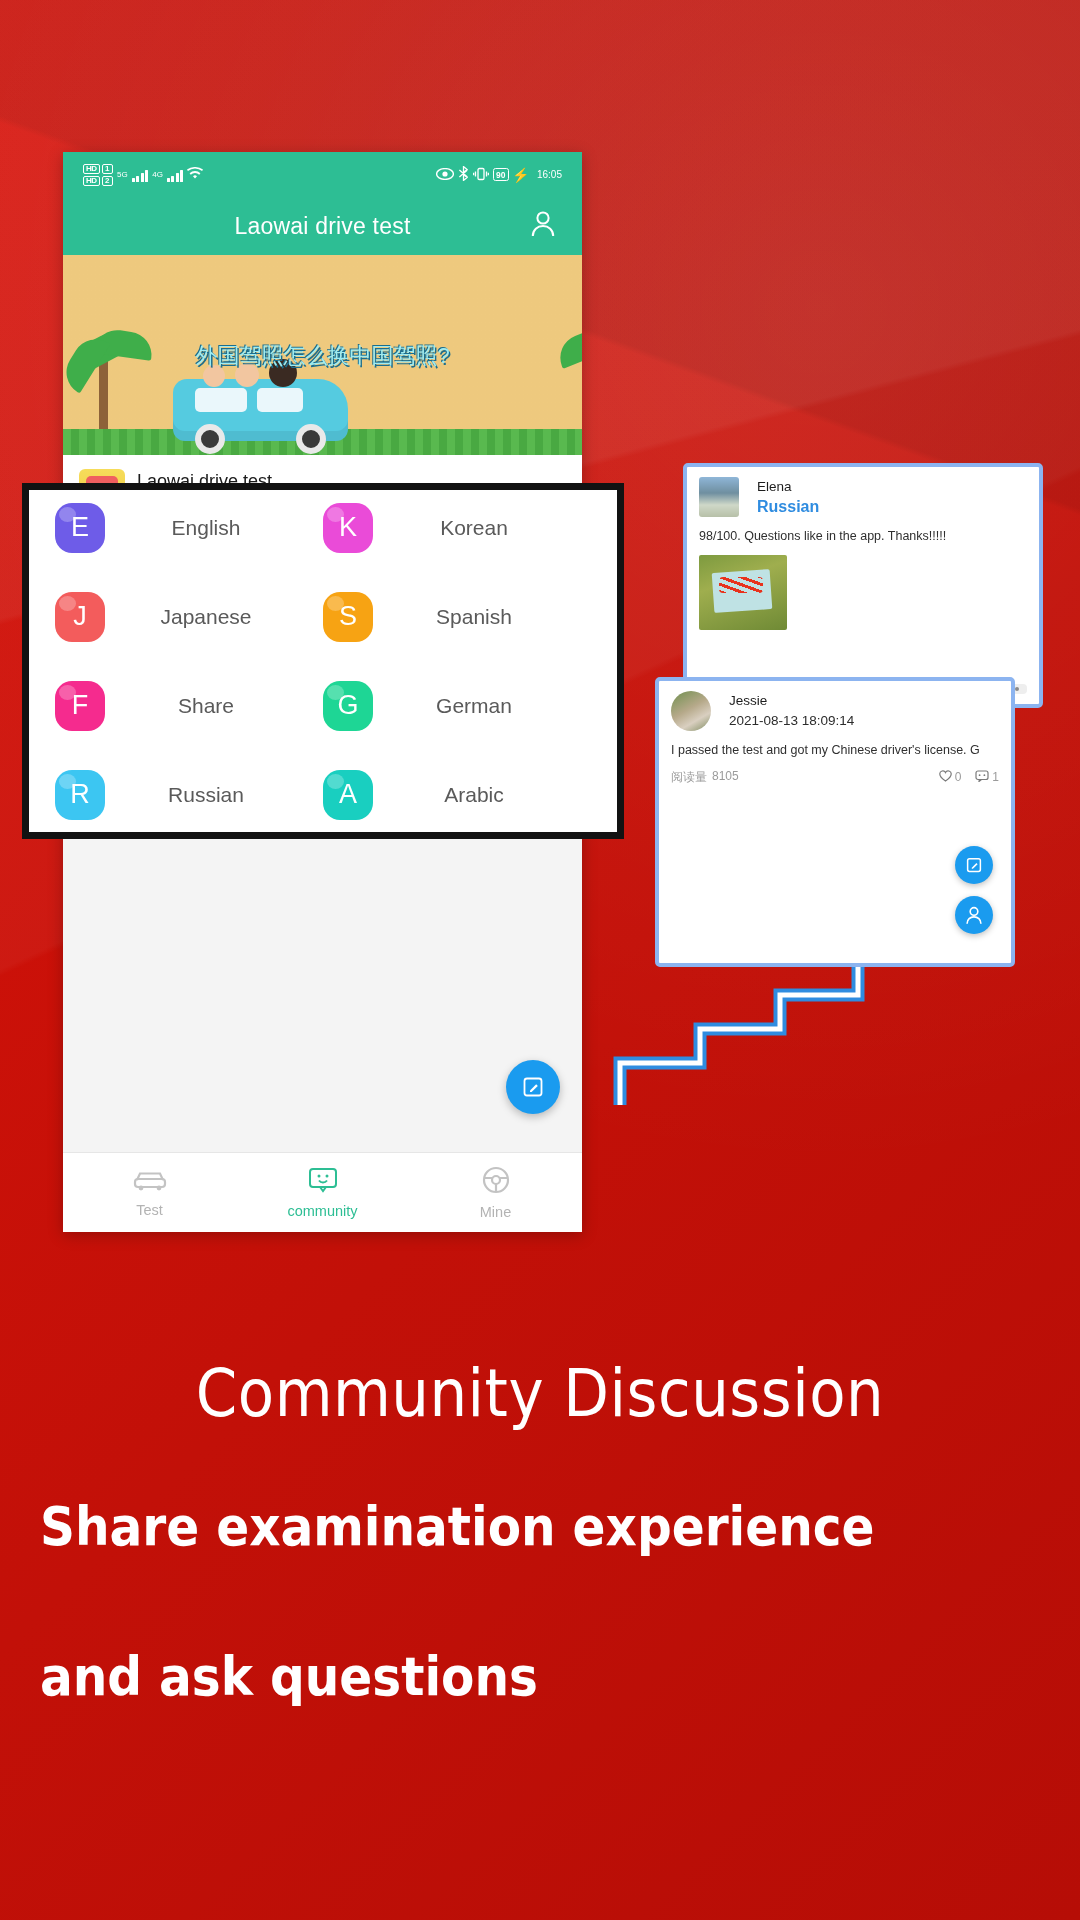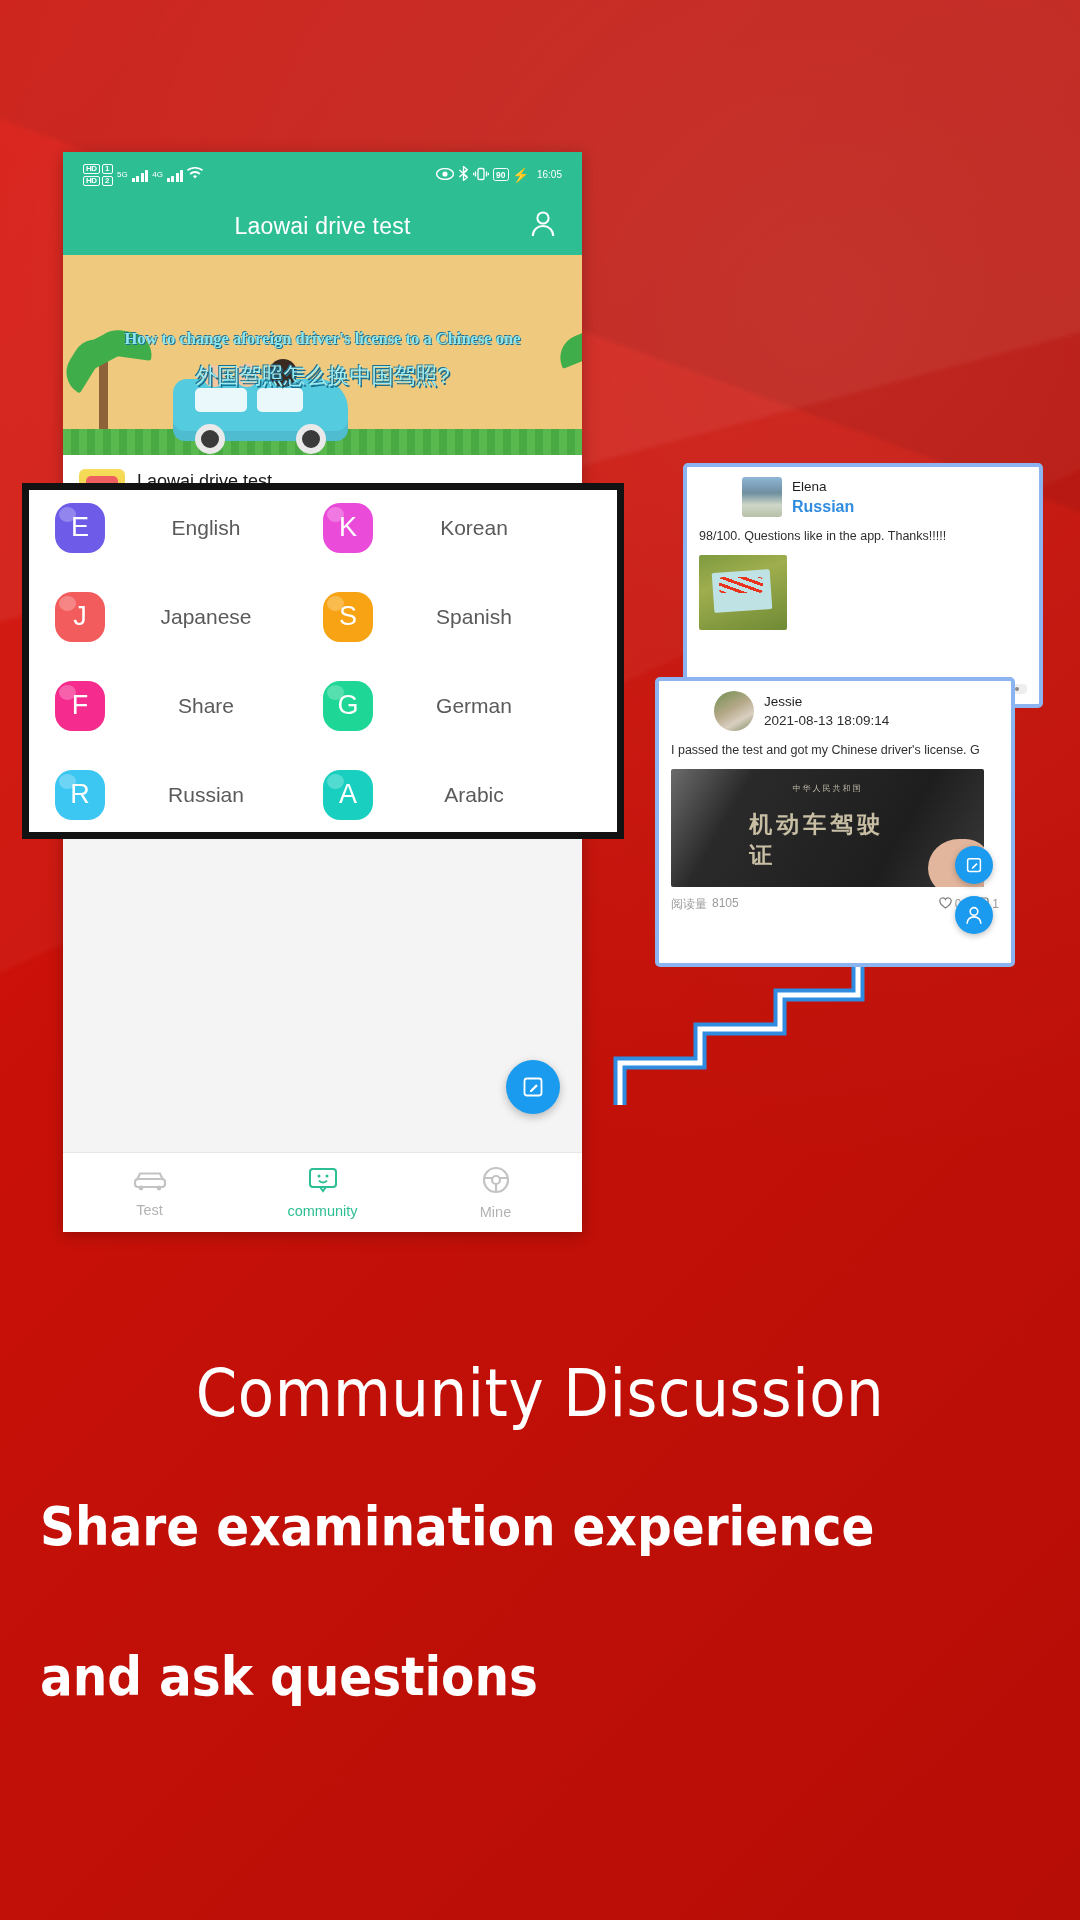--- a/index.html
+++ b/index.html
@@ -170,21 +170,21 @@
   
   .card-elena {
     position:absolute; left:683px; top:463px; width:360px; height:245px;
     background:#fff; border:4px solid #8cb4f0; border-radius:5px; z-index:30; overflow:hidden;
   }
   .card-jessie {
     position:absolute; left:655px; top:677px; width:360px; height:290px;
     background:#fff; border:4px solid #8cb4f0; border-radius:5px; z-index:32; overflow:hidden;
   }
   .cc-pad { padding:10px 12px; }
-  .cc-head { display:flex; gap:10px; align-items:flex-end;margin-left:43px; }
+  .cc-head { display:flex; gap:18px; align-items:center; }
   .cc-avatar-sq {
     width:40px; height:40px; flex:0 0 40px; border-radius:3px; overflow:hidden;
     background: linear-gradient(180deg,#8fb6d8 0%,#6f8fa0 40%,#cfd8c8 70%,#b7c0a8 100%);
   }
   .cc-avatar-rd {
     width:40px; height:40px; flex:0 0 40px; border-radius:50%; overflow:hidden;
     background: linear-gradient(150deg,#6f8f4e 0%,#b6a98a 45%,#d9cfc0 70%,#7d8a5e 100%);
   }
   .cc-name { font-size:13.5px; color:#1d1d1d; line-height:1.45; }
   .cc-sub { font-size:16px; font-weight:bold; color:#2f8ce0; line-height:1.3;}
@@ -322,21 +322,20 @@
       <div class="leaf" style="left:0;bottom:100px;transform:rotate(-28deg)"></div>
       <div class="leaf" style="left:22px;bottom:106px;transform:rotate(8deg)"></div>
       <div class="leaf" style="left:-18px;bottom:88px;transform:rotate(-58deg)"></div>
     </div>
     <div class="palm" style="right:14px;">
 
       <div class="leaf" style="left:-12px;bottom:104px;transform:rotate(-22deg)"></div>
       <div class="leaf" style="left:14px;bottom:110px;transform:rotate(14deg)"></div>
     </div>
     <div class="banner-text">
-      <div class="banner-en">How to change aforeign driver's license to a Chinese one</div>
       <div class="banner-zh">外国驾照怎么换中国驾照?</div>
     </div>
     <div class="grassstrip"></div>
     <div class="car">
       <div class="win"></div>
         <div class="win2"></div>
       <div class="wheel" style="left:22px"></div>
       <div class="wheel" style="right:22px"></div>
       <div class="kid" style="left:30px;top:-14px;width:22px;height:22px;background:#f2c6a0;"></div>
       <div class="kid" style="left:62px;top:-16px;width:24px;height:24px;background:#f2c6a0;"></div>
@@ -500,25 +499,20 @@
 <div class="card-jessie">
   <div class="cc-pad">
     <div class="cc-head">
       <div class="cc-avatar-rd"></div>
       <div>
         <div class="cc-name">Jessie</div>
         <div class="cc-date">2021-08-13 18:09:14</div>
       </div>
     </div>
     <div class="cc-text">I passed the test and got my Chinese driver's license. G</div>
-    <div class="cc-photo2">
-      <div class="zh-top">中华人民共和国</div>
-      <div class="zh-big">机动车驾驶证</div>
-      <div class="finger"></div>
-    </div>
     <div class="cc-stats">
       <span style="display:flex;gap:5px;">
         <span>阅读量</span>
         <span>8105</span>
       </span>
       <span class="right">
         <span style="display:flex;gap:3px;align-items:center;">
           <span>
             <svg width="13" height="12" viewBox="0 0 13 12">
                 <path d="M6.5 11S.8 7.4.8 4.1A3 3 0 016.5 2.6 3 3 0 0112.2 4.1C12.2 7.4 6.5 11 6.5 11z" fill="none" stroke="#7a7a7a" stroke-width="1.2"></path>

